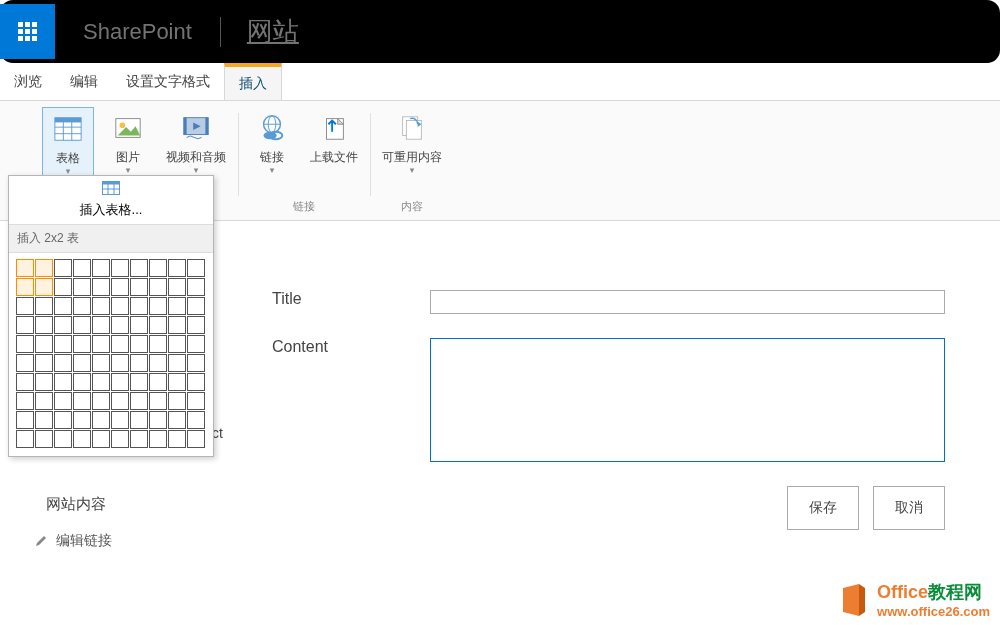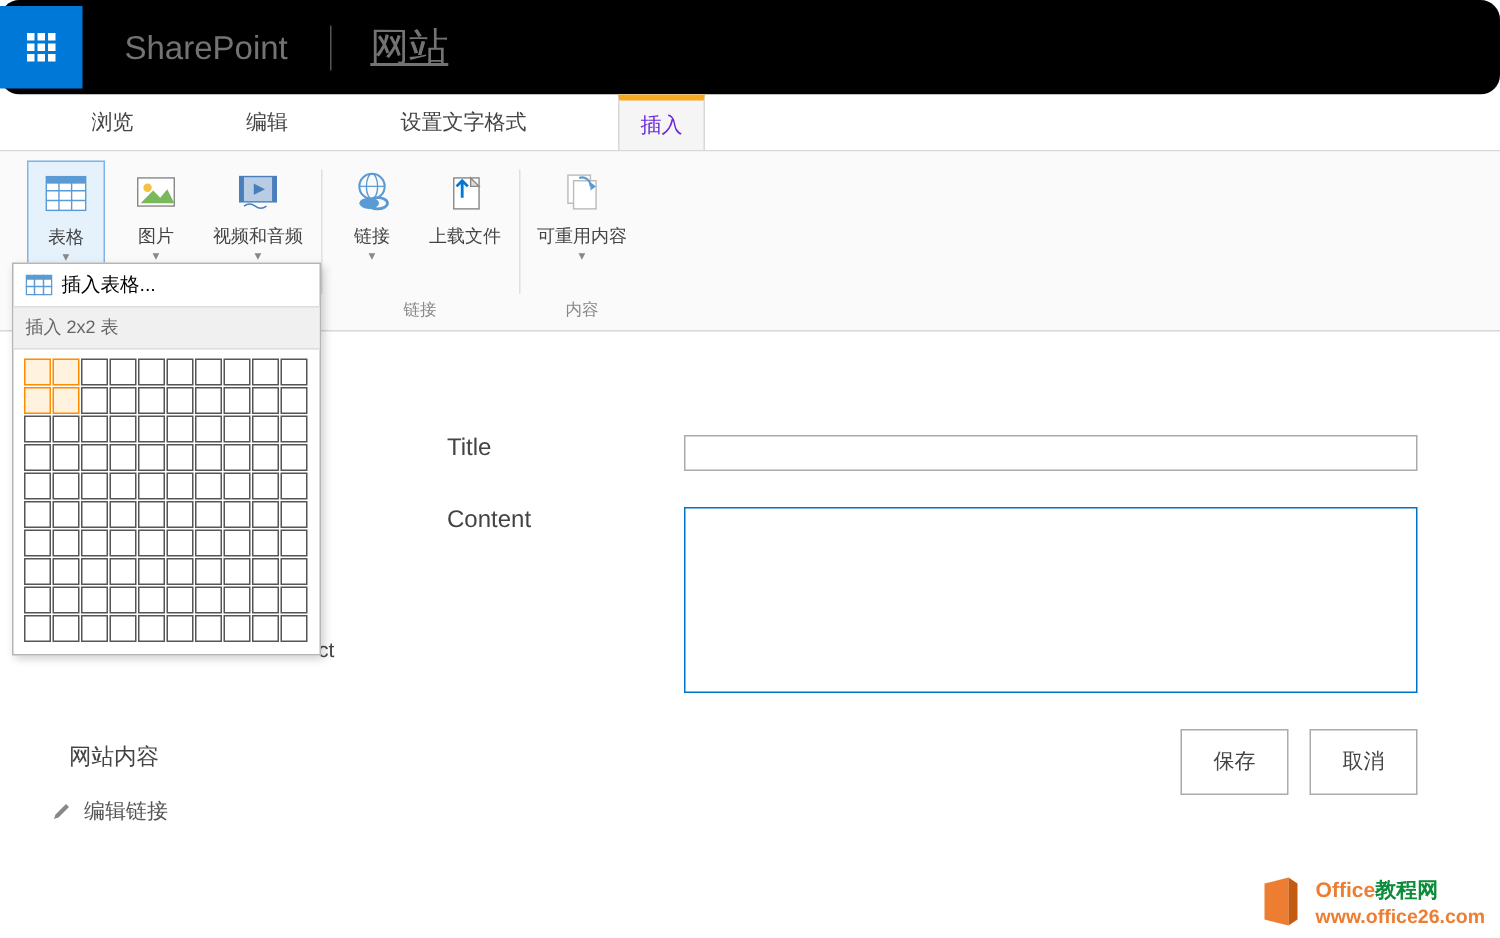--- a/index.html
+++ b/index.html
@@ -9,65 +9,65 @@
 .topbar { height: 63px; background: #000; display: flex; align-items: center; color: #737373; border-radius: 13px; }
 .waffle { width: 55px; height: 55px; background: #0078d7; display: flex; align-items: center; justify-content: center; cursor: pointer; }
 .waffle-grid { display: grid; grid-template-columns: repeat(3, 5px); grid-template-rows: repeat(3, 5px); gap: 2px; }
 .waffle-grid span { background: #fff; }
 .brand { font-size: 22px; padding: 0 28px; }
 .divider { width: 1px; height: 30px; background: #555; }
 .site { font-size: 26px; padding: 0 26px; text-decoration: underline; }
 
 
 .ribbon-tabs { height: 38px; display: flex; align-items: stretch; border-bottom: 1px solid #d8d8d8; background: #fff; }
-.ribbon-tab { padding: 0 14px; display: flex; align-items: center; font-size: 14px; color: #444; cursor: pointer; position: relative; margin-left: 47px; }
-.ribbon-tab.active { border-top: 4px solid #f6a821; background: #f5f5f5; color: #6d28d9; border-left: 1px solid #d8d8d8; border-right: 1px solid #d8d8d8; }
+.ribbon-tab { padding: 0 14px; display: flex; align-items: center; font-size: 14px; color: #444; cursor: pointer; position: relative; }
+.ribbon-tab.active { border-top: 4px solid #f6a821; background: #f5f5f5; color: #0c4a6e; border-left: 1px solid #d8d8d8; border-right: 1px solid #d8d8d8; }
 
 
 .ribbon { height: 120px; background: #fafafa; border-bottom: 1px solid #d8d8d8; display: flex; padding: 6px 10px 4px; position: relative; }
 .rgroup { display: flex; flex-direction: column; align-items: center; padding: 0 8px; position: relative; }
 .rgroup + .rgroup::before { content: ""; position: absolute; left: 0; top: 6px; bottom: 20px; width: 1px; background: #e0e0e0; }
 .rrow { display: flex; gap: 8px; flex: 1; }
 .rbtn { display: flex; flex-direction: column; align-items: center; justify-content: flex-start; min-width: 52px; padding: 4px 4px 0; cursor: pointer; font-size: 12px; color: #444; text-align: center; }
 .rbtn .icon { width: 34px; height: 34px; display: flex; align-items: center; justify-content: center; margin-bottom: 4px; }
 .rbtn .dd { font-size: 9px; color: #888; line-height: 1; }
 .rlabel { font-size: 11px; color: #888; padding: 2px 0; }
 
 .icon svg { width: 30px; height: 30px; }
 
 
 .table-picker { position: absolute; top: 74px; left: 8px; width: 206px; background: #fff; border: 1px solid #b5b5b5; box-shadow: 2px 2px 6px rgba(0,0,0,.2); z-index: 5; }
-.tp-menuitem { display: flex; align-items: center; gap: 6px; padding: 5px 8px; font-size: 13px; cursor: pointer; }
+.tp-menuitem { display: flex; align-items: center; gap: 6px; padding: 5px 8px; font-size: 13px; cursor: pointer; flex-direction: column; }
 .tp-menuitem .micon { width: 18px; height: 14px; }
 .tp-title { font-size: 12px; color: #666; padding: 5px 8px; background: #f0f0f0; border-top: 1px solid #ddd; border-bottom: 1px solid #ddd; }
 .tp-grid { padding: 6px 7px 8px; }
 .tp-grid-inner { display: grid; grid-template-columns: repeat(10, 18px); grid-template-rows: repeat(10, 18px); gap: 1px; }
 .cell { border: 1px solid #555; background: #fff; cursor: pointer; }
 .cell.hl { border: 1px solid #ff8c00; background: #fff3e0; }
 
 
 .side-frag { position: absolute; left: 212px; font-size: 14px; color: #444; }
 
 
-.form { position: absolute; top: 290px; left: 272px; right: 55px; margin-left: 26px; }
+.form { position: absolute; top: 290px; left: 272px; right: 55px; }
 .form-row { display: flex; margin-bottom: 24px; }
 .flabel { width: 158px; font-size: 16px; color: #444; }
 .title-input { flex: 1; height: 24px; border: 1px solid #ababab; padding: 2px 4px; font-size: 14px; }
 .content-box { flex: 1; height: 124px; border: 1px solid #0072c6; }
 .form-buttons { display: flex; justify-content: flex-end; gap: 14px; margin-top: 20px; }
 .btn { min-width: 72px; height: 44px; background: #fff; border: 1px solid #ababab; font-size: 14px; color: #444; cursor: pointer; }
 
 .side-content { position: absolute; left: 46px; top: 495px; font-size: 15px; color: #444; cursor: pointer; }
 .edit-links { position: absolute; left: 34px; top: 532px; display: flex; align-items: center; gap: 8px; font-size: 14px; color: #555; cursor: pointer; }
 .pencil { width: 14px; height: 14px; }
 
 
 .watermark { position: absolute; right: 10px; bottom: 6px; display: flex; align-items: center; gap: 6px; }
 .wm-icon { width: 36px; height: 36px; }
-.wm-text1 { font-size: 14px; font-weight: bold; }
+.wm-text1 { font-size: 18px; font-weight: bold; }
 .wm-text1 .o { color: #ed7d31; } .wm-text1 .g { color: #0a8c3a; }
 .wm-text2 { font-size: 13px; font-weight: bold; color: #ed7d31; }
 </style>
 </head>
 <body>
 
 <div class="topbar">
   <div class="waffle">
     <div class="waffle-grid">
       <span></span>
@@ -89,21 +89,21 @@
 <div class="ribbon-tabs">
   <div class="ribbon-tab">浏览</div>
   <div class="ribbon-tab">编辑</div>
   <div class="ribbon-tab">设置文字格式</div>
   <div class="ribbon-tab active">插入</div>
 </div>
 
 <div class="ribbon">
   <div class="rgroup">
     <div class="rrow">
-      <div class="rbtn" style="background:#e6f2fb;border:1px solid #7eb4ea;">
+      <div class="rbtn" style="background:#e6f2fb;border:1px solid #7eb4ea;margin-left:24px;">
         <div class="icon">
           <svg viewBox="0 0 32 32">
               <rect x="2" y="4" width="28" height="24" fill="#fff" stroke="#5b9bd5"></rect>
               <rect x="2" y="4" width="28" height="5" fill="#5b9bd5"></rect>
               <line x1="2" y1="14" x2="30" y2="14" stroke="#5b9bd5"></line>
               <line x1="2" y1="21" x2="30" y2="21" stroke="#5b9bd5"></line>
               <line x1="11" y1="4" x2="11" y2="28" stroke="#5b9bd5"></line>
               <line x1="20" y1="4" x2="20" y2="28" stroke="#5b9bd5"></line>
             </svg>
         </div>

